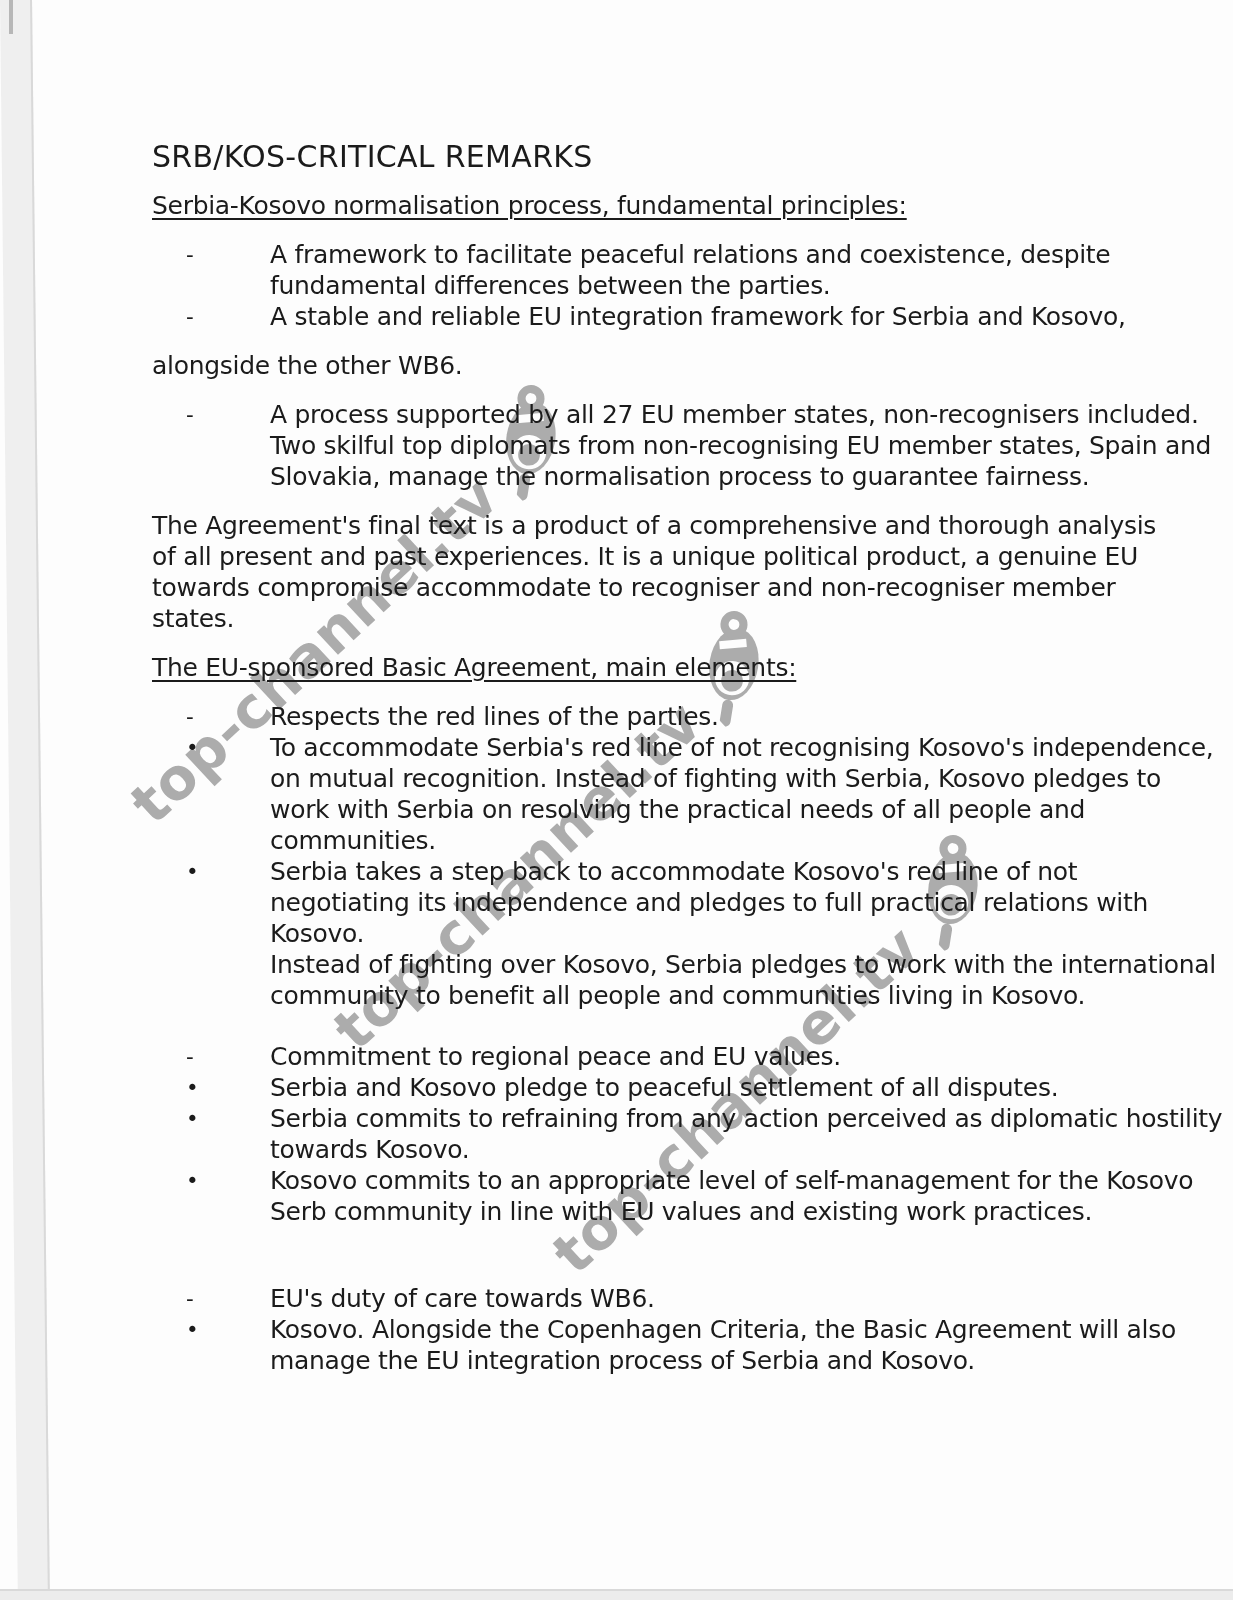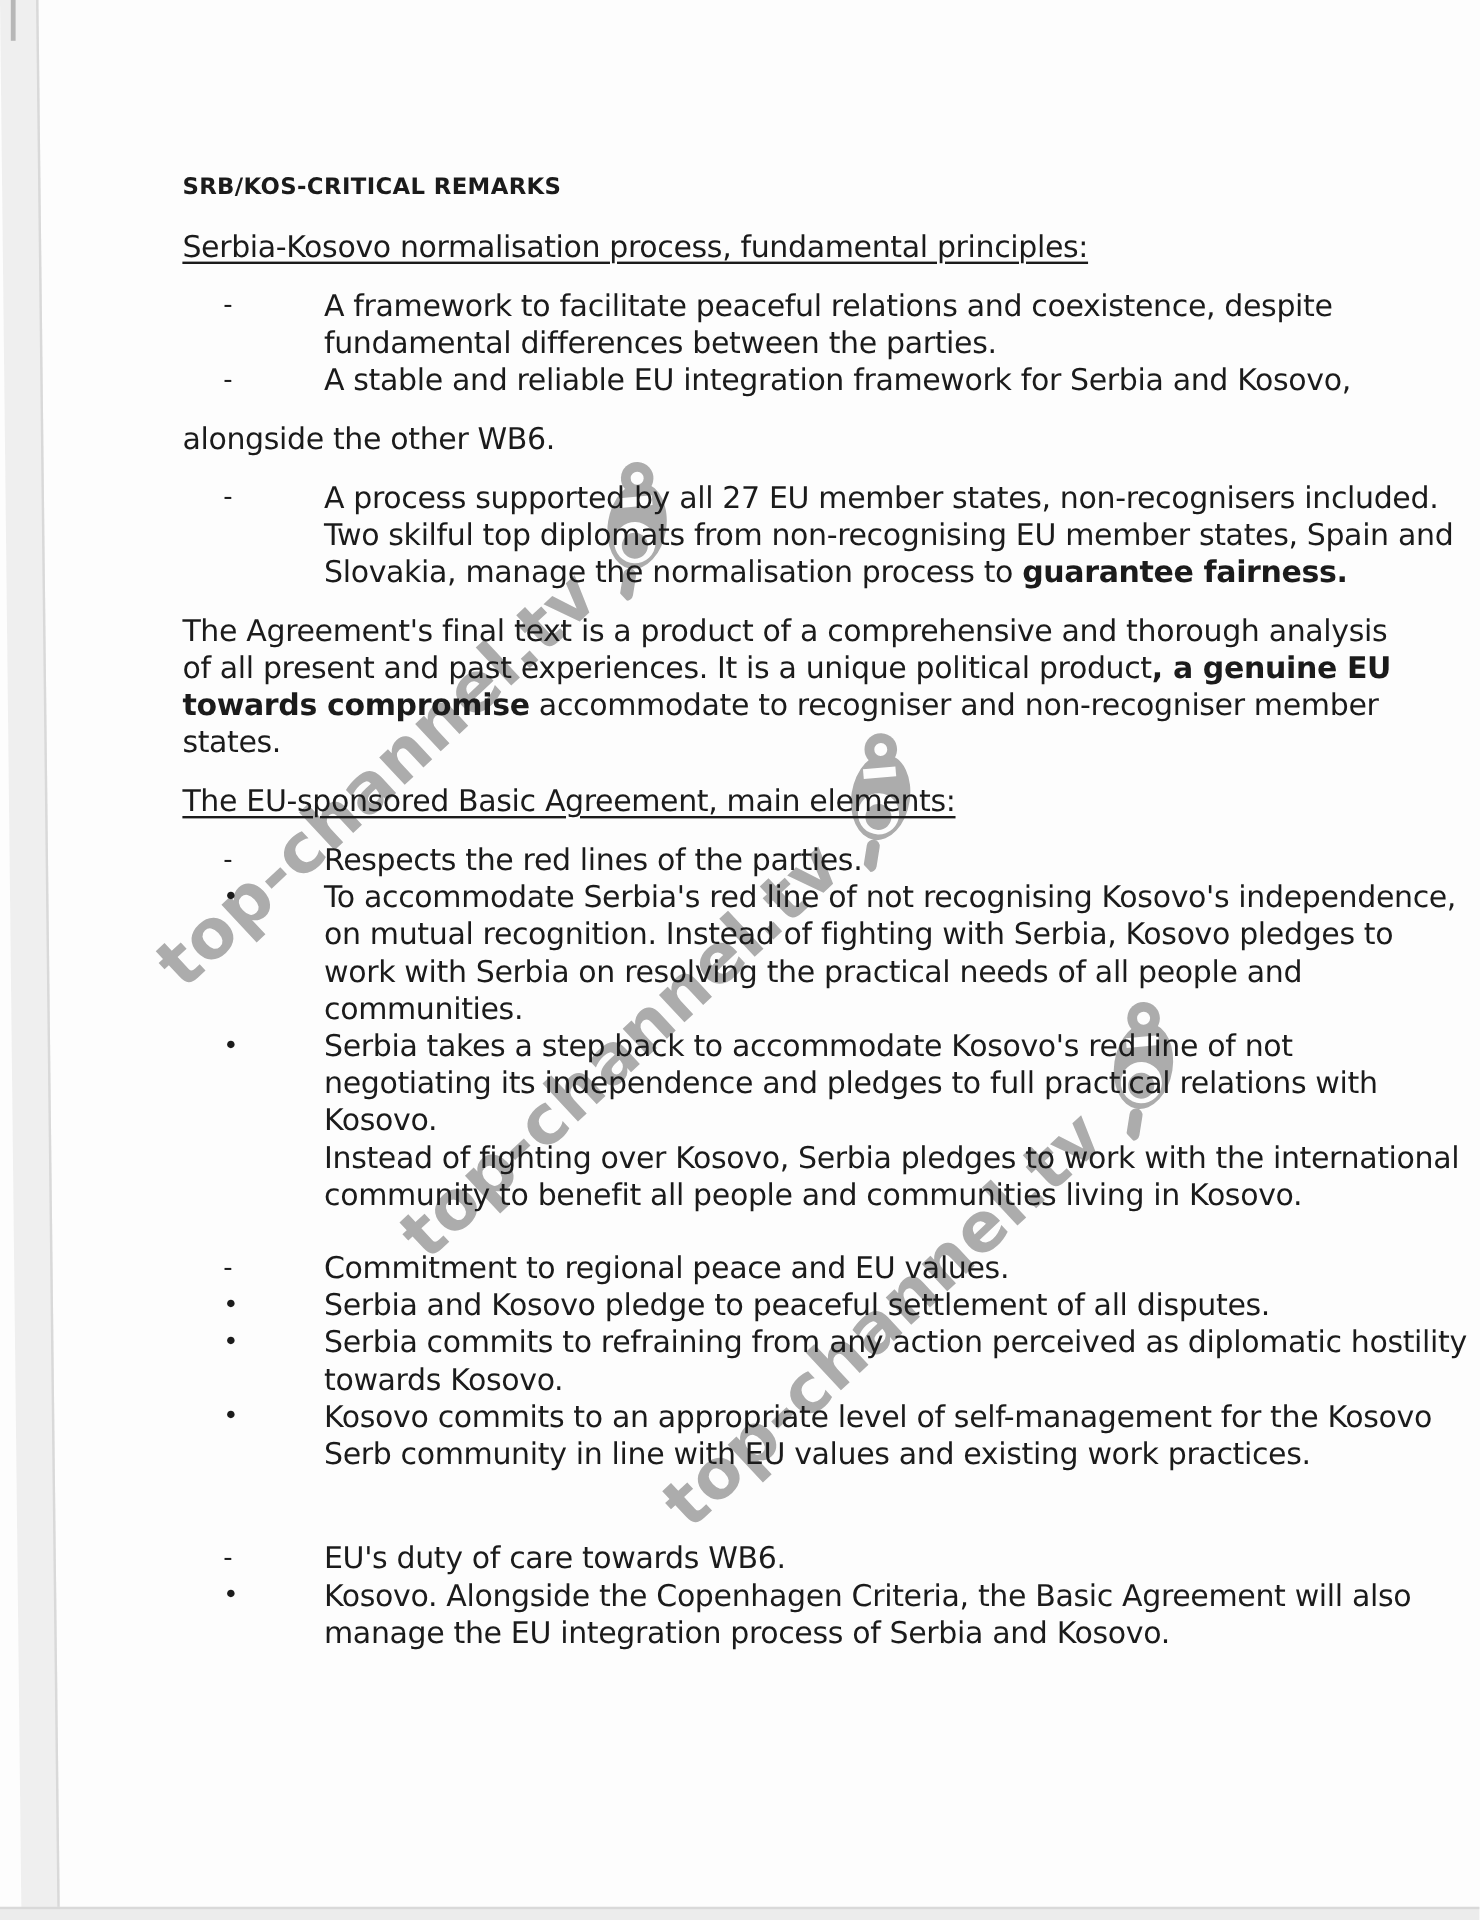--- a/index.html
+++ b/index.html
@@ -32,32 +32,32 @@
     font-size:57px;font-weight:bold;letter-spacing:.5px;white-space:nowrap;
   }
   .wm svg{width:94px;height:94px;flex:none;transform:translateY(-5px);}
   
   .doc{position:absolute;left:152px;top:141px;width:960px;z-index:1;}
   .block + .block{margin-top:18px;}
   .line{
     height:31px;line-height:31px;font-size:25px;letter-spacing:-0.3px;
     white-space:nowrap;
   }
-  .title .line{font-size:19px;font-weight:bold;letter-spacing:.3px;}
+  .title .line{font-size:30px;font-weight:normal;letter-spacing:.3px;}
   .heading .line{
     text-decoration:underline;text-decoration-thickness:2px;
     text-underline-offset:4px;
   }
   .li{display:flex;align-items:flex-start;}
   .li .marker{
     width:75px;padding-left:34px;box-sizing:border-box;flex:none;
     font-size:21.5px;line-height:31px;
   }
   .li .lines{flex:1;min-width:0;margin-left:43px;}
-  .b{font-weight:bold;}
+  .b{font-weight:normal;}
 </style>
 </head>
 <body>
 
 <div class="edge-left"></div>
 <div class="edge-mark"></div>
 <div class="edge-bottom"></div>
 
 <div id="wm-layer">
     <div class="wm" style="left: 140px; top: 765px; transform: rotate(-43deg);">

